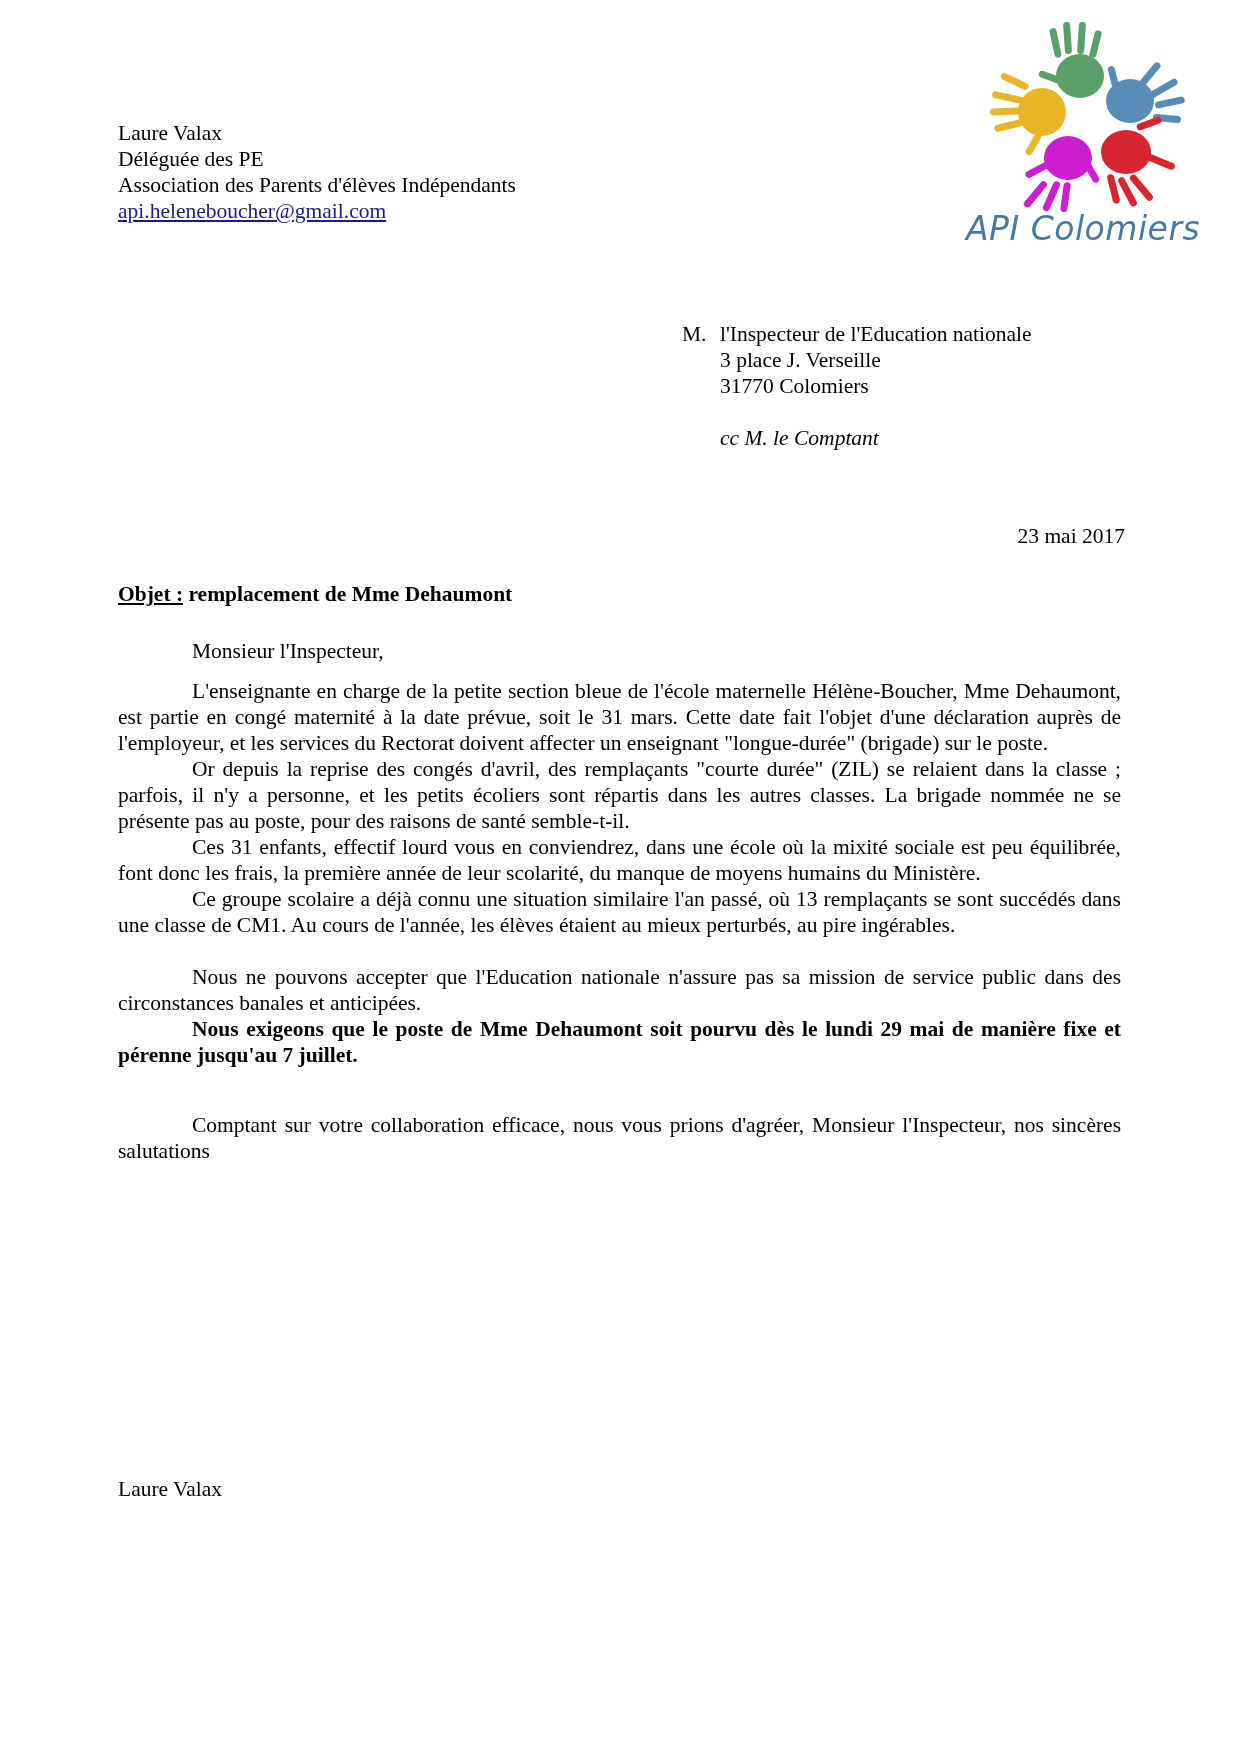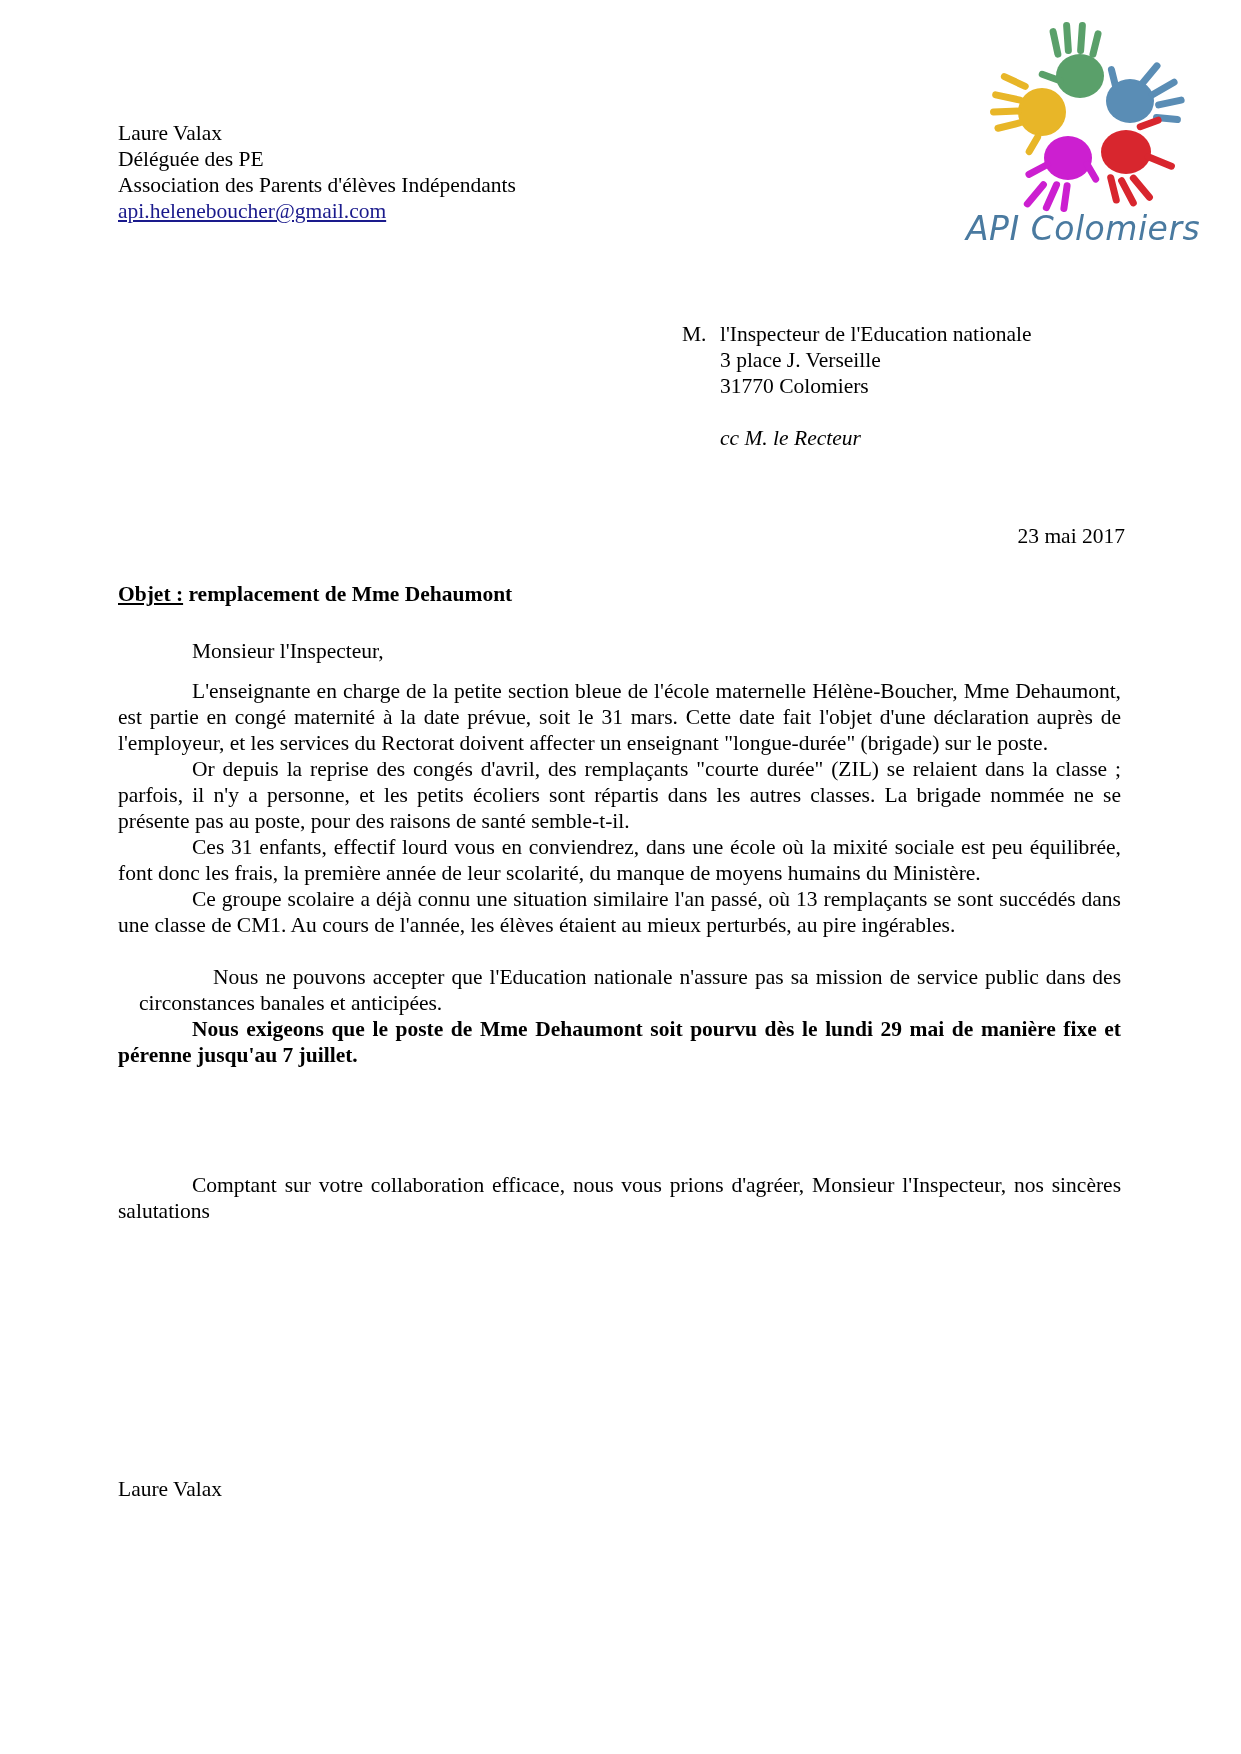--- a/index.html
+++ b/index.html
@@ -20,22 +20,22 @@
     }
     .recipient { left: 682px; top: 321px; }
     .recipient .row { display: flex; white-space: nowrap; }
     .recipient .pre { width: 38px; }
     .recipient .cc { font-style: italic; margin-top: 26px; }
     .date { right: 116px; top: 523px; white-space: nowrap; }
     .objet { left: 118px; top: 581px; font-weight: bold; white-space: nowrap; }
     .objet .lbl { text-decoration: underline; }
     .body-text { left: 118px; top: 638px; width: 1003px; text-align: justify; }
     .body-text p { margin: 0; text-indent: 74px; }
-    .body-text p.gap { margin-top: 26px; margin-left: 21px; }
-    .body-text p.gap2 { margin-top: 104px; }
+    .body-text p.gap { margin-top: 26px; }
+    .body-text p.gap2 { margin-top: 44px; }
     .body-text p.bold { font-weight: bold; }
     .body-text .salutation { margin-bottom: 14px; }
     .signature { left: 118px; top: 1476px; white-space: nowrap; }
   </style>
 </head>
 <body>
 
 <div class="abs sender">
   <div>Laure Valax</div>
   <div>Déléguée des PE</div>
@@ -102,21 +102,21 @@
   <div class="row">
     <span class="pre"></span>
     <span>3 place J. Verseille</span>
   </div>
   <div class="row">
     <span class="pre"></span>
     <span>31770 Colomiers</span>
   </div>
   <div class="row cc">
     <span class="pre"></span>
-    <span>cc M. le Recteur</span>
+    <span>cc M. le Comptant</span>
   </div>
 </div>
 
 <div class="abs date">23 mai 2017</div>
 
 <div class="abs objet">
   <span class="lbl">Objet :</span>
   <span>remplacement de Mme Dehaumont</span>
 </div>
 

